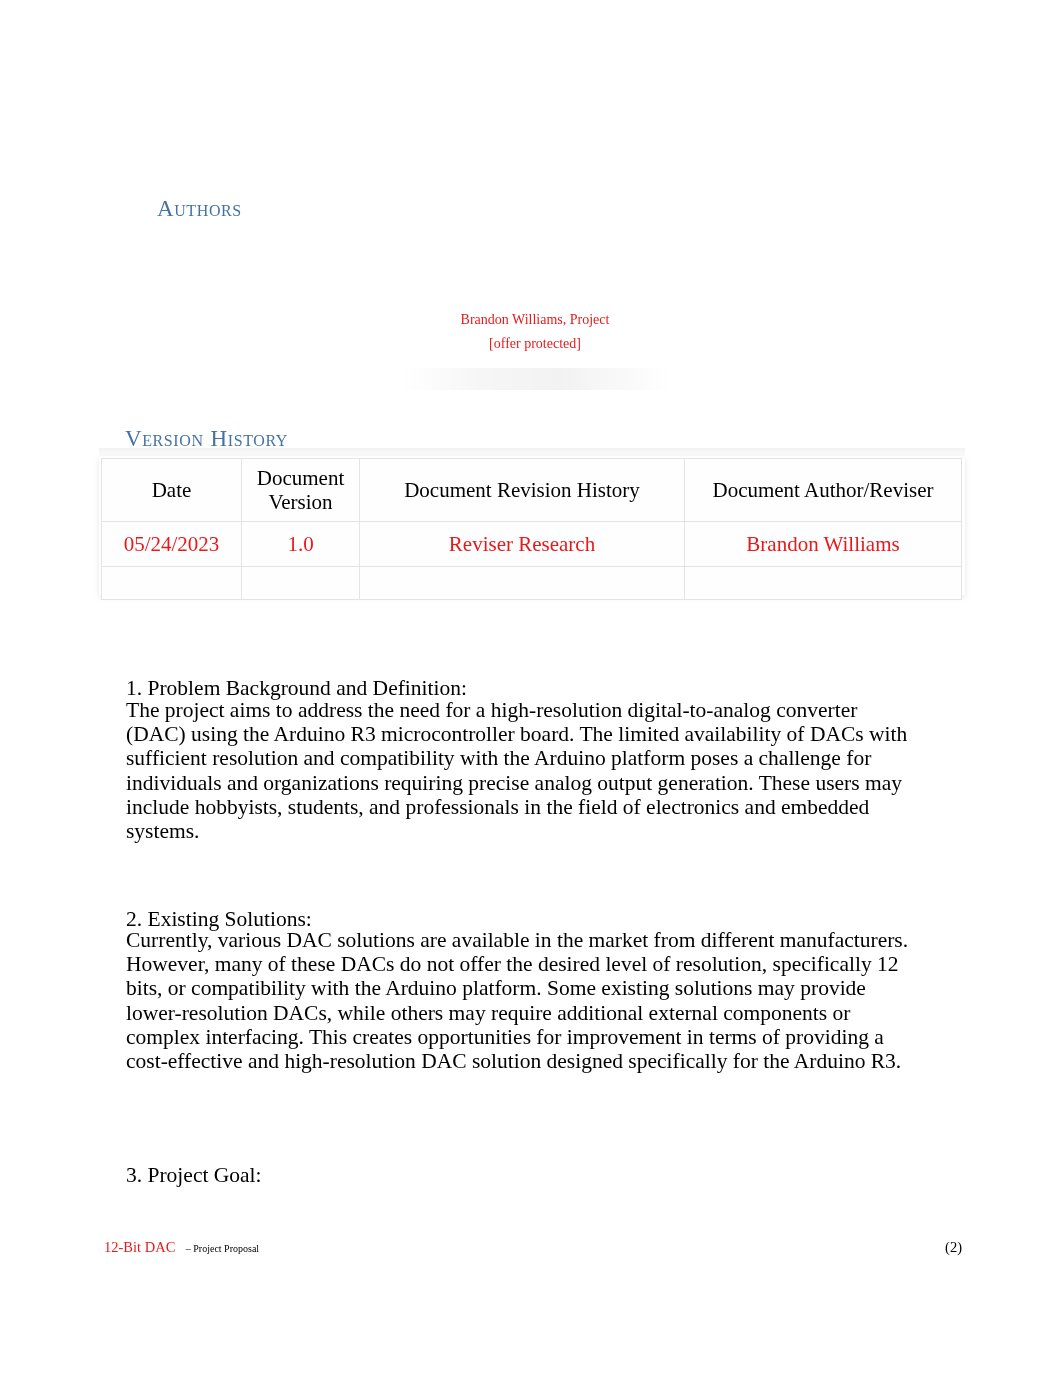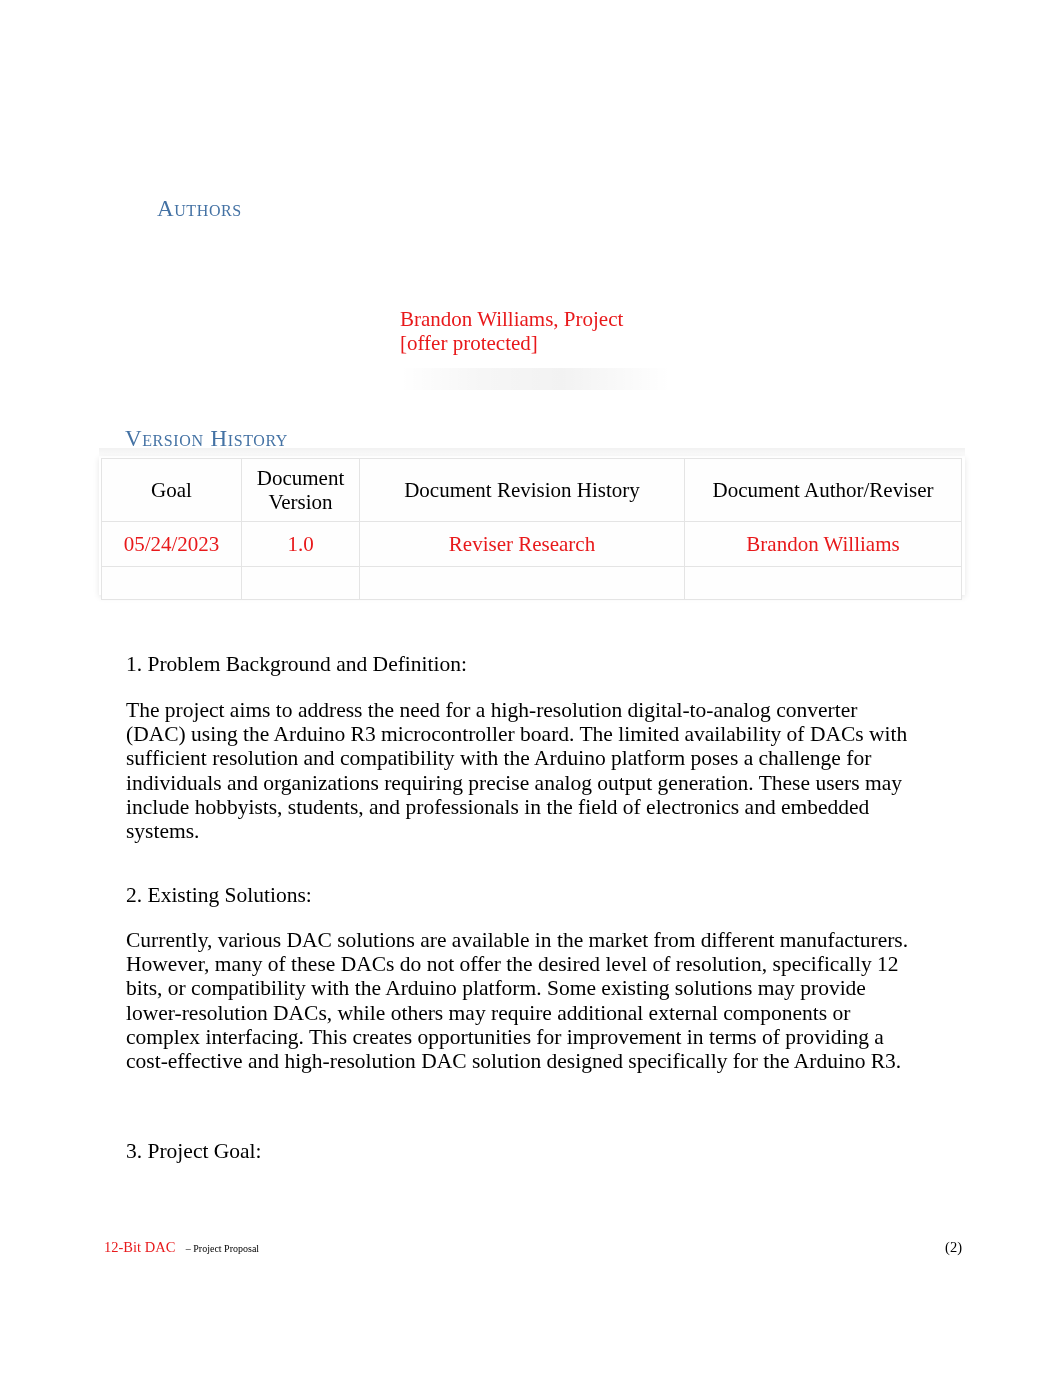--- a/index.html
+++ b/index.html
@@ -45,23 +45,24 @@
     color: #000;
     white-space: nowrap;
   }
 
   
   #author-block {
     position: absolute;
     left: 400px;
     top: 308px;
     width: 270px;
-    font-size: 21px;
+    font-size: 14px;
     line-height: 23.5px;
     color: #e8191b;
+    text-align: center;
   }
   #author-block .ln { display: block; }
   #email-shadow {
     position: absolute;
     left: 399px;
     top: 368px;
     width: 272px;
     height: 22px;
     background: linear-gradient(90deg, rgba(0,0,0,0) 0%, rgba(0,0,0,0.035) 30%, rgba(0,0,0,0.05) 60%, rgba(0,0,0,0.0) 100%);
     pointer-events: none;
@@ -124,20 +125,21 @@
     pointer-events: none;
   }
 
   
   .body-heading {
     position: absolute;
     left: 126px;
     font-size: 21.5px;
     color: #000;
     white-space: nowrap;
+    margin-top: 24px;
   }
   .body-para {
     position: absolute;
     left: 126px;
     width: 790px;
     font-size: 21.5px;
     line-height: 24.2px;
     color: #000;
     text-align: left;
   }
@@ -195,21 +197,21 @@
 
   <table id="version-table">
     <colgroup>
       <col class="col-date">
         <col class="col-ver">
         <col class="col-rev">
         <col class="col-author">
     </colgroup>
     <tbody>
       <tr class="head">
-        <td>Goal</td>
+        <td>Date</td>
         <td><span>Document</span><br><span>Version</span></td>
         <td>Document Revision History</td>
         <td>Document Author/Reviser</td>
       </tr>
       <tr class="data">
         <td>05/24/2023</td>
         <td>1.0</td>
         <td>Reviser Research</td>
         <td>Brandon Williams</td>
       </tr>

